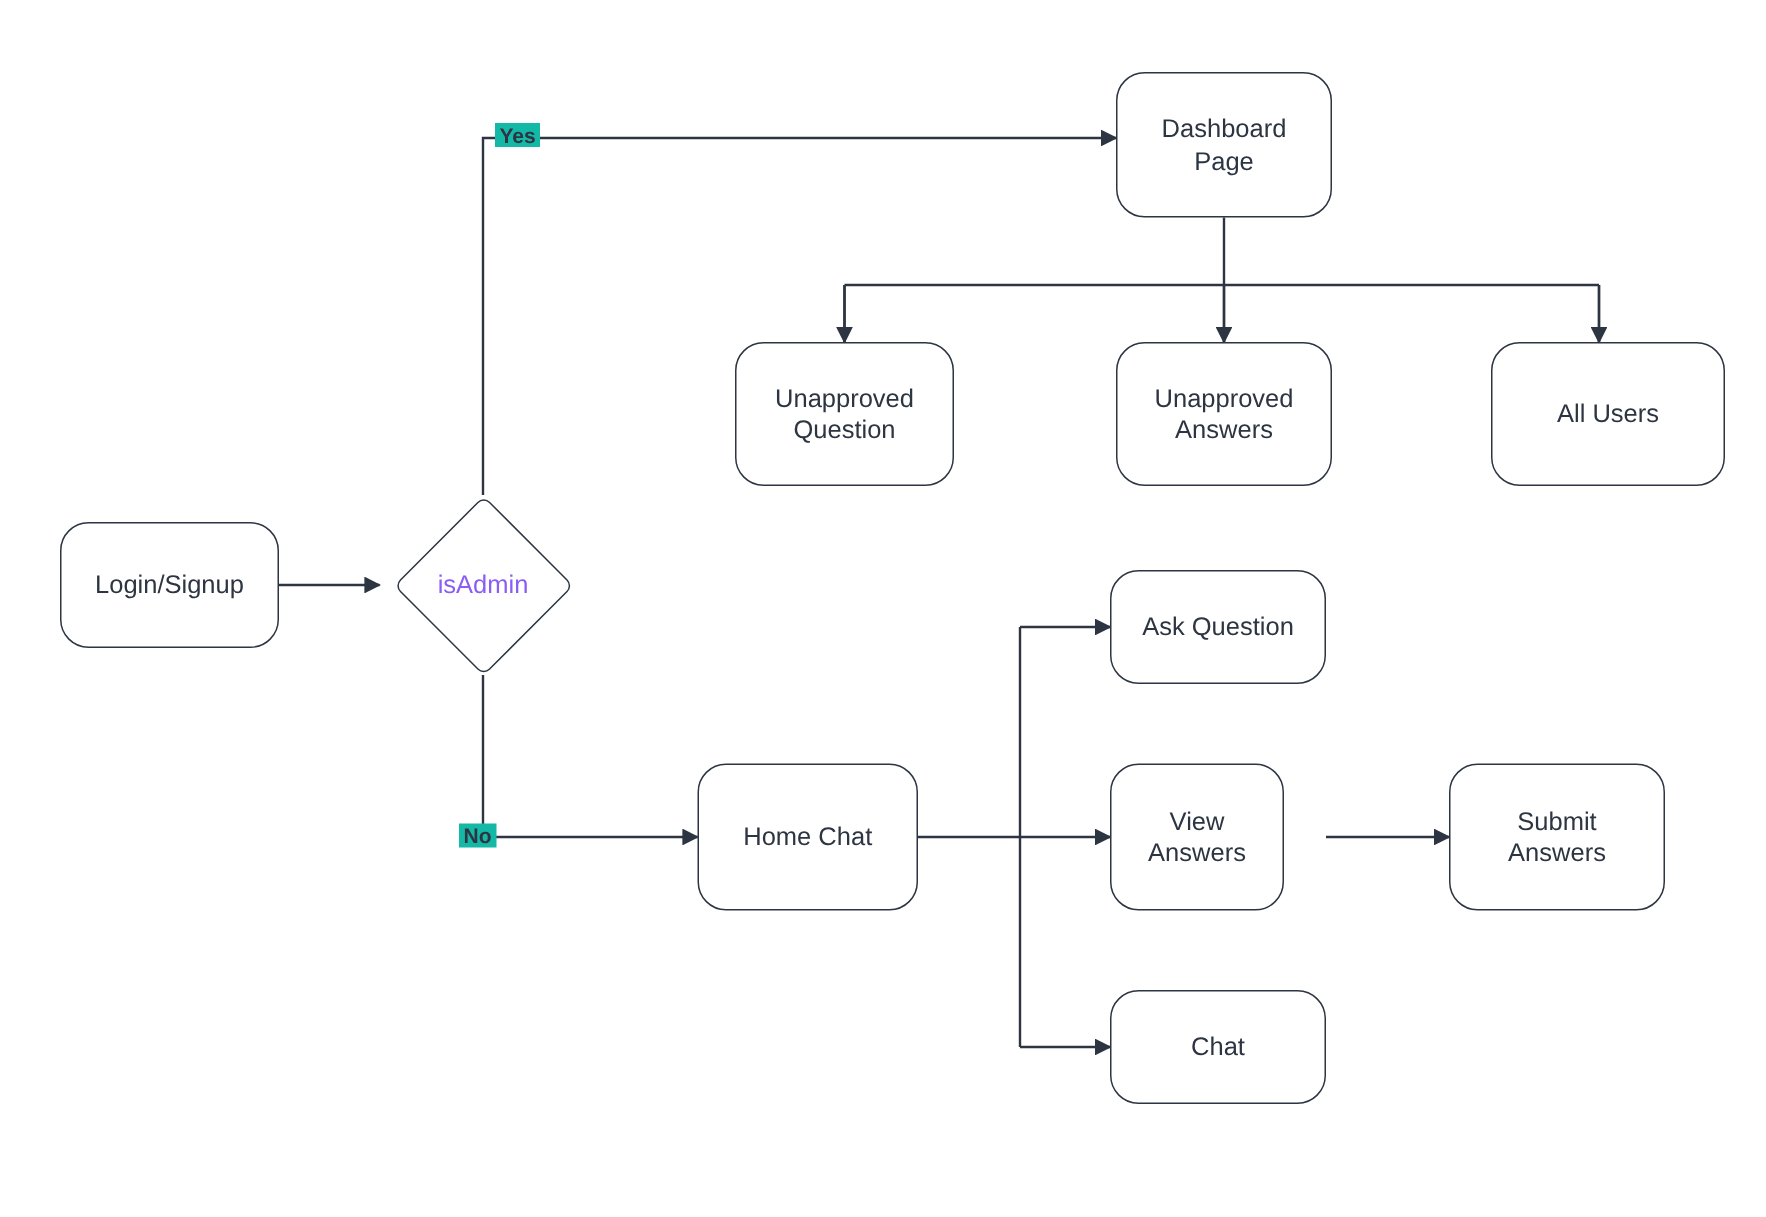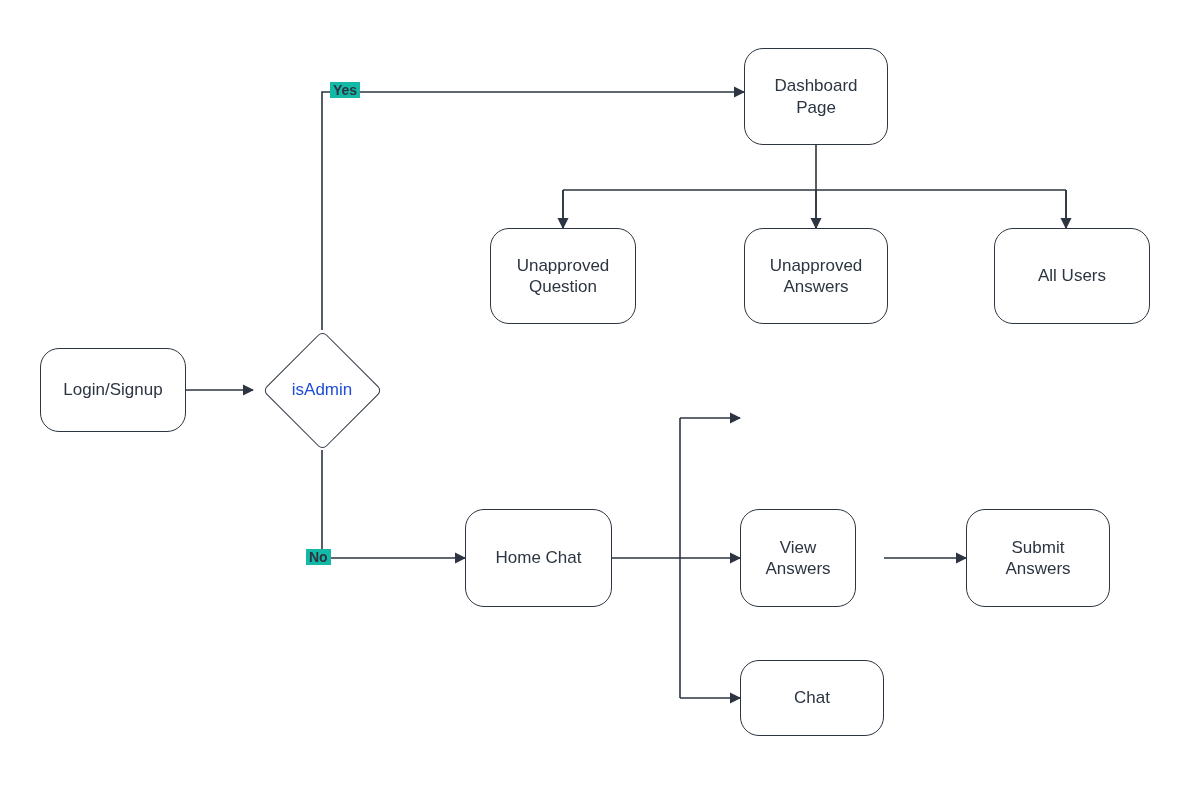--- a/index.html
+++ b/index.html
@@ -40,21 +40,21 @@
     border: 1.5px solid #2c3541;
     border-radius: 6px;
     box-sizing: border-box;
     background: #fff;
   }
   .diamond-label {
     position: absolute;
     left: 0; top: 0; width: 100%; height: 100%;
     display: flex; align-items: center; justify-content: center;
     font-size: 17px;
-    color: #1d4ed8;
+    color: #8b5cf6;
   }
   .edge-label {
     position: absolute;
     font-size: 14px;
     font-weight: 700;
     color: #2c3541;
     background: #14b8a6;
     padding: 0 3px;
   }
   svg.edges {
@@ -126,20 +126,23 @@
   </div>
 
   <div class="node" style="left:994px; top:228px; width:156px; height:96px;">
     <span>All Users</span>
   </div>
 
   <div class="node" style="left:465px; top:509px; width:147px; height:98px;">
     <span>Home Chat</span>
   </div>
 
+  <div class="node" style="left:740px; top:380px; width:144px; height:76px;">
+    <span>Ask Question</span>
+  </div>
 
   <div class="node" style="left:740px; top:509px; width:116px; height:98px; white-space:pre-line;">
     <span>View
 Answers</span>
   </div>
 
   <div class="node" style="left:740px; top:660px; width:144px; height:76px;align-items:center;">
     <span>Chat</span>
   </div>
 

